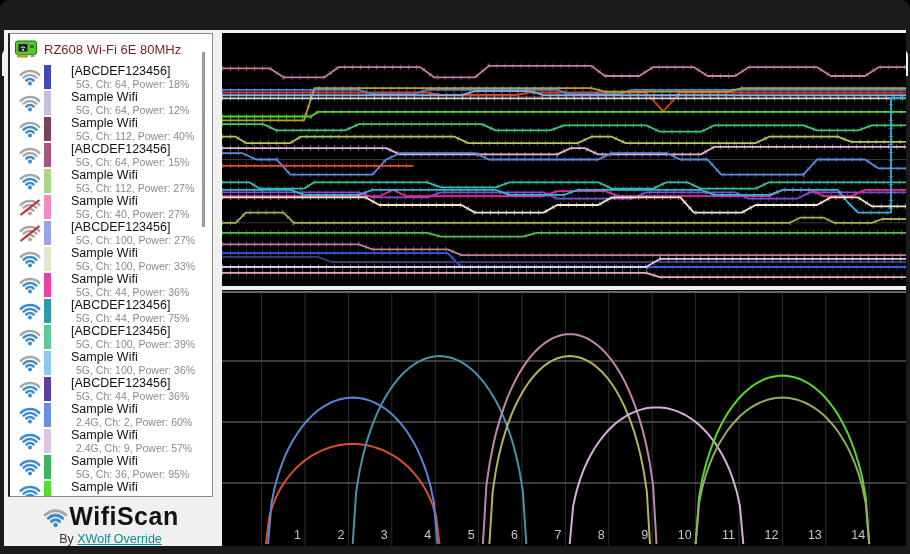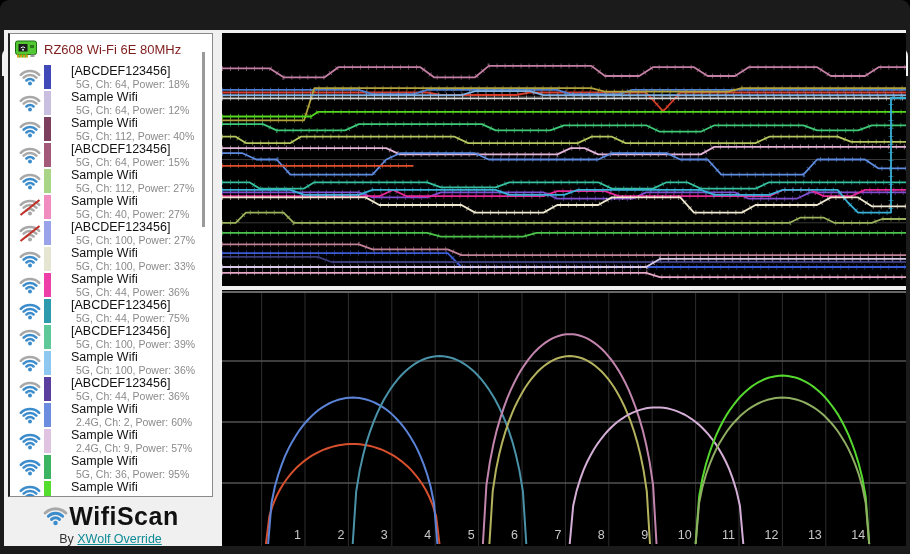--- a/index.html
+++ b/index.html
@@ -16,21 +16,21 @@
   .adapter-row { display:flex; align-items:center; height:30px; padding-left:4px; }
   .adapter-name { font-size:13px; color:#7f1d1d; margin-left:6px; }
   .net-item { display:flex; align-items:center; height:26px; padding-left:8px; }
   .net-bar { width:7px; height:24px; margin-left:2px; flex:0 0 7px; }
   .net-txt { margin-left:20px; line-height:1; white-space:nowrap; }
   .net-name { font-size:12.5px; color:#111; }
   .net-detail { font-size:10.5px; color:#8a8a8a; margin-top:2px; margin-left:5px; }
   #list-scrollbar { position:absolute; right:7px; top:18px; width:3px; height:175px; background:#9a9a9a; }
   
   #sidebar-footer { position:absolute; left:4px; top:472px; width:205px; text-align:center; }
-  .logo-row { display:flex; align-items:flex-start; justify-content:center; }
+  .logo-row { display:flex; align-items:flex-end; justify-content:center; }
   #logo-text { font-size:25px; font-weight:bold; color:#111; letter-spacing:0.5px; }
   #byline { font-size:12.5px; color:#333; margin-top:1px; }
   #byline a { text-decoration:underline; }
   
   #chart-top { position:absolute; left:218px; top:3px; width:684px; height:253px; background:#000; }
   #chart-bottom { position:absolute; left:218px; top:260px; width:684px; height:256px; background:#000; }
   svg { display:block; }
 </style>
 </head>
 <body>

